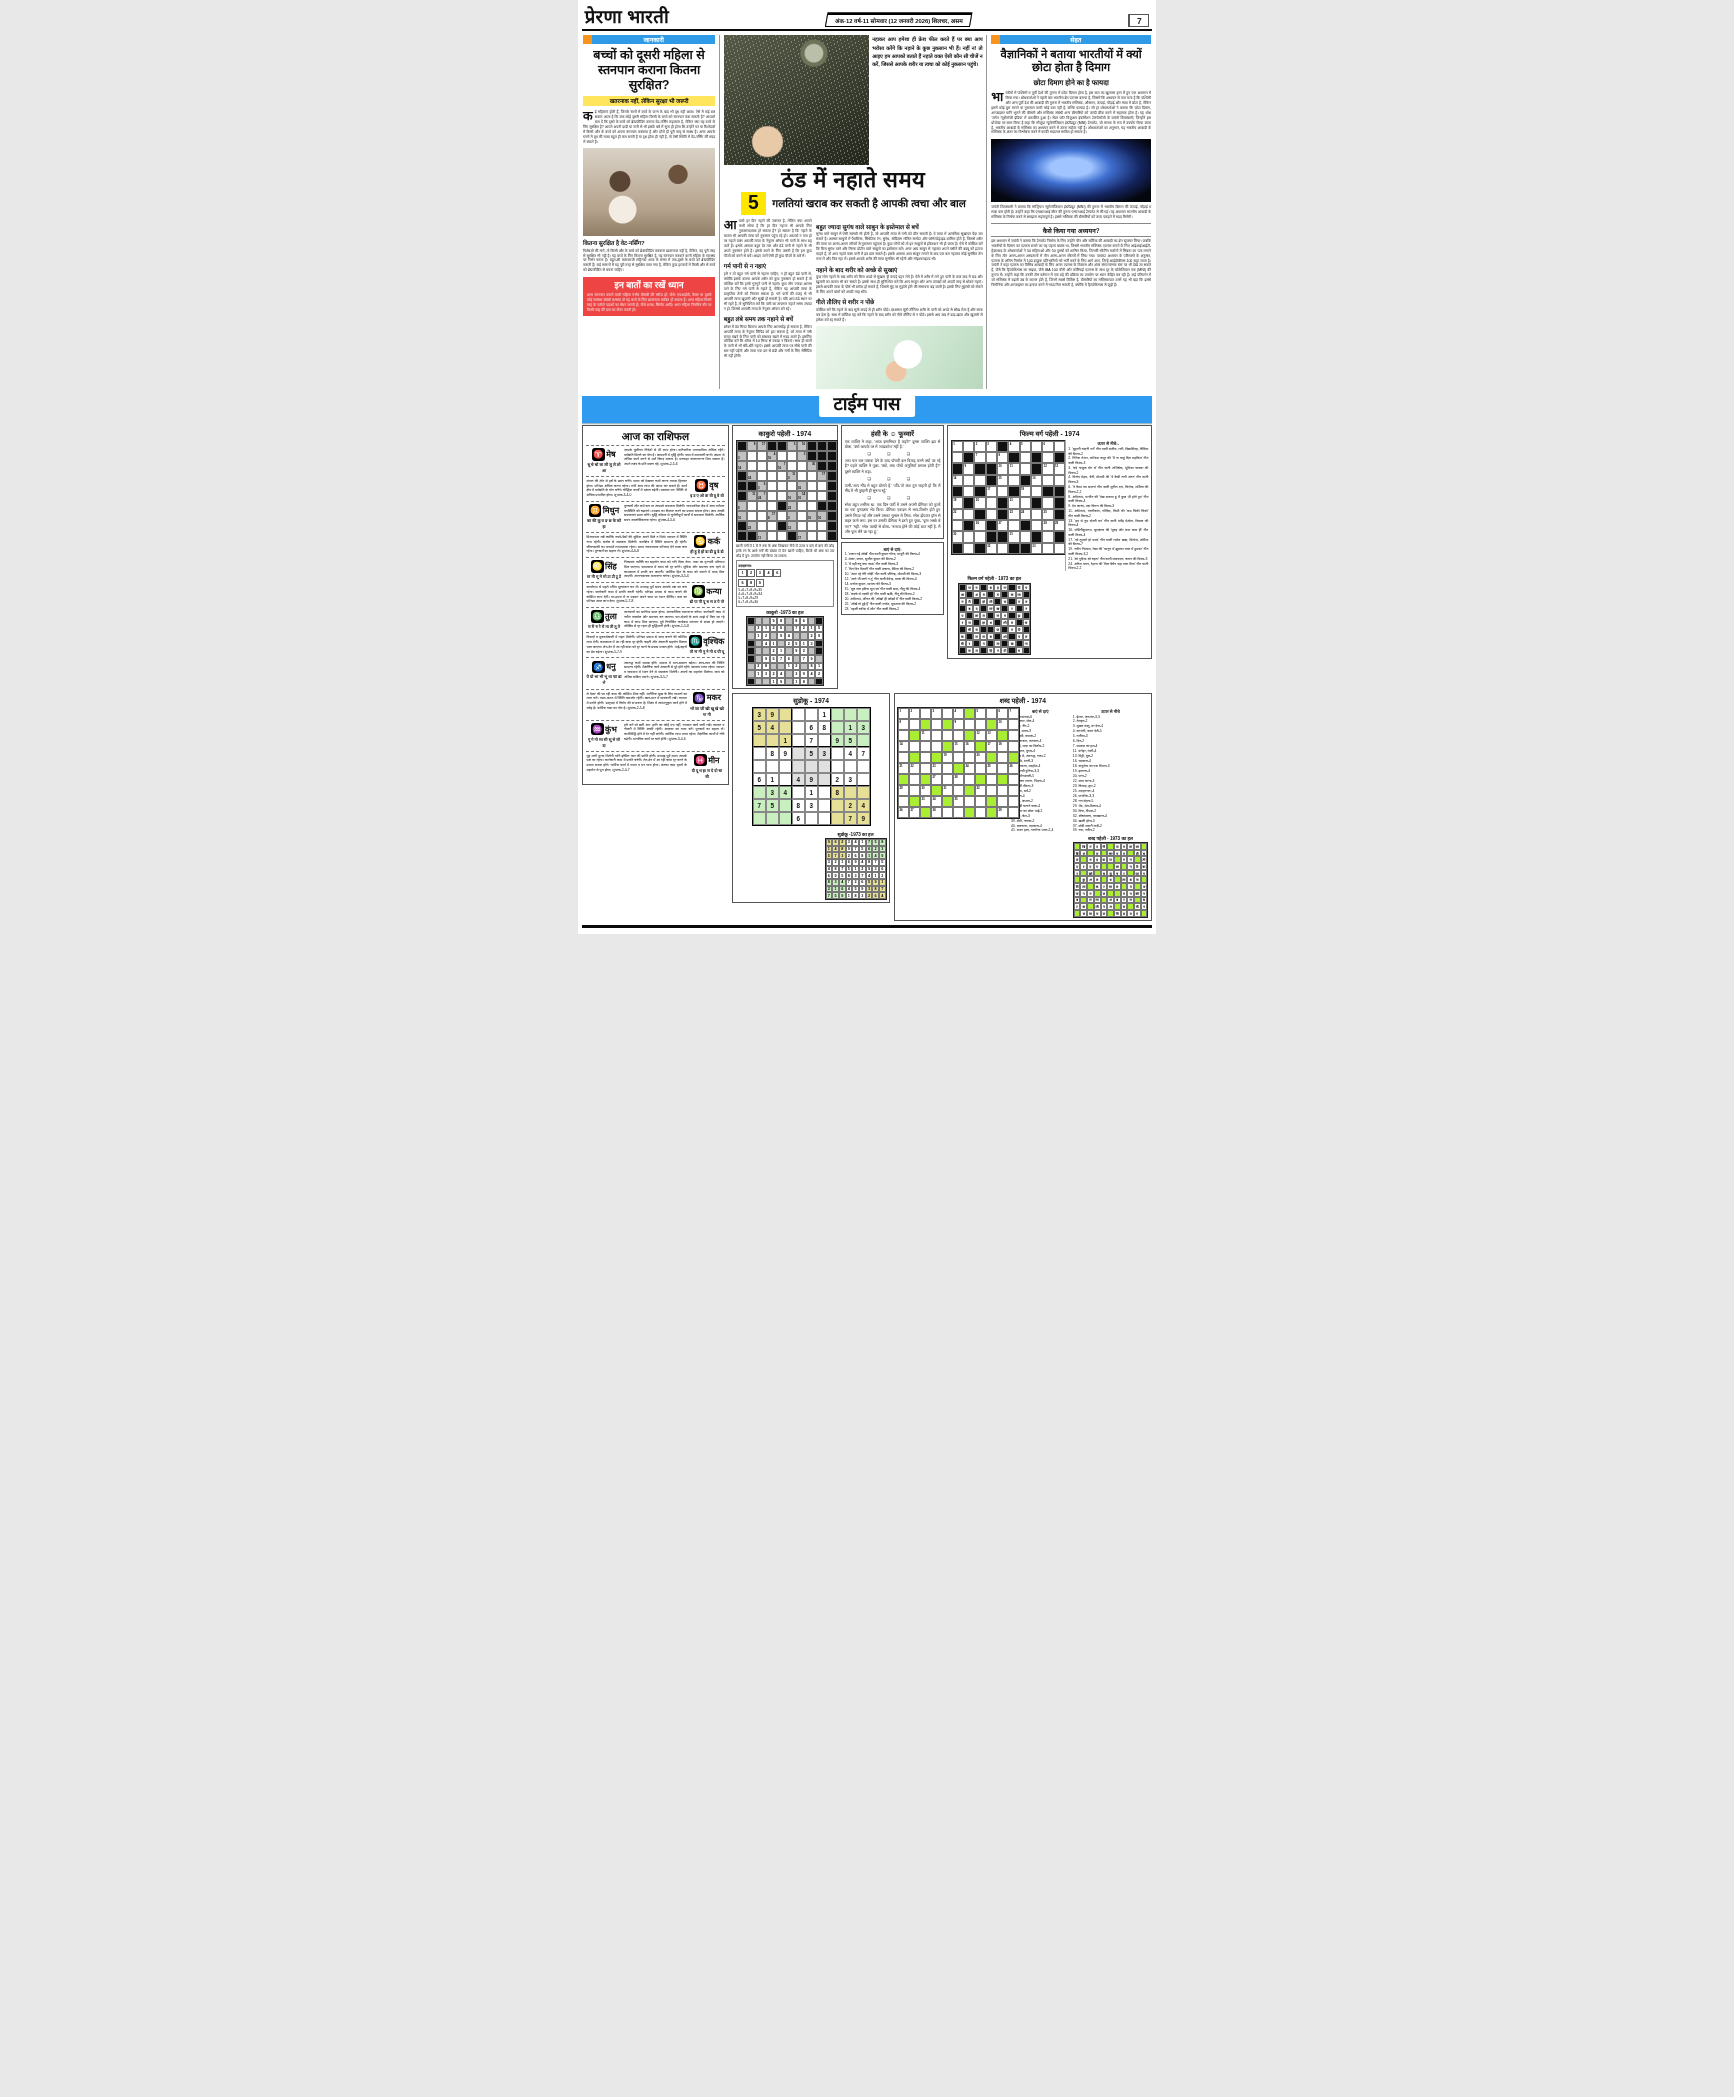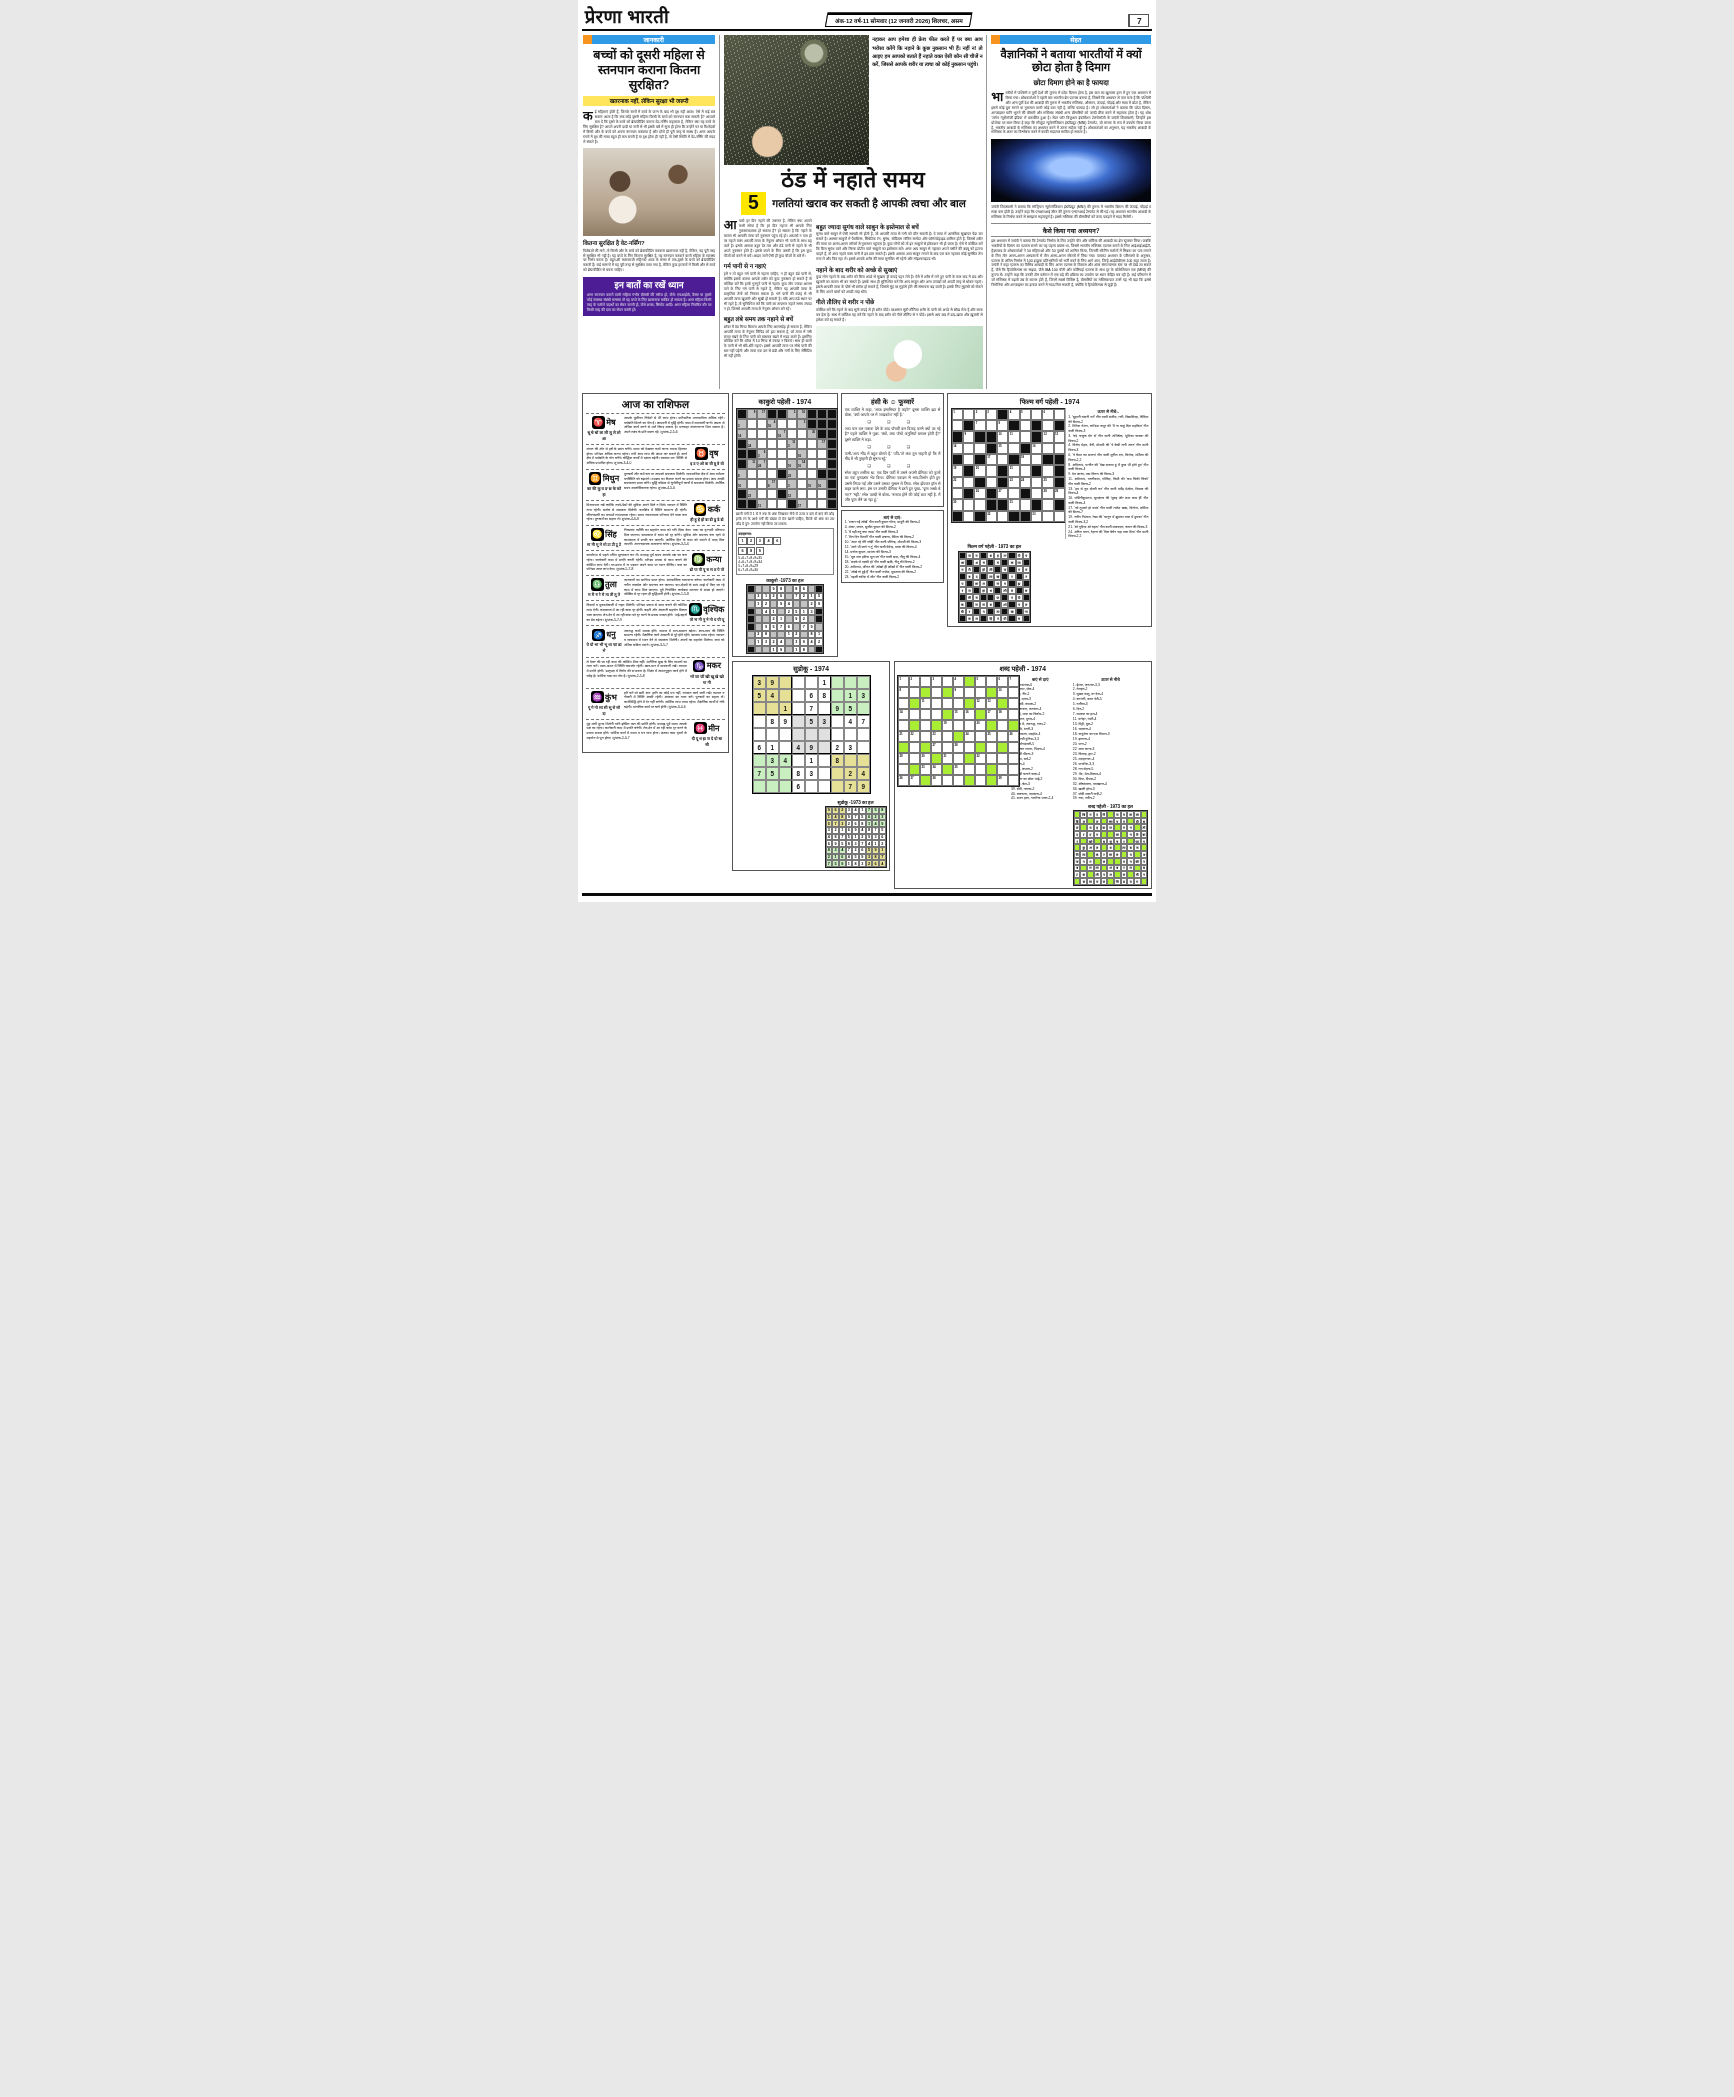--- a/index.html
+++ b/index.html
@@ -23,21 +23,21 @@
   .hl-left{font-size:12.6px;font-weight:bold;text-align:center;line-height:1.18;margin:1.7px 0 3.4px;}
   .kicker{background:#ffe55c;font-weight:bold;font-size:5.7px;text-align:center;padding:1.3px 0.8px;margin:1.7px 0 3.4px;}
   .body-t{font-size:3.6px;line-height:1.38;text-align:justify;}
   .dropcap{float:left;font-size:12.6px;font-weight:bold;line-height:.85;padding:0.8px 2.1px 0 0;}
   .photo-women{height:88px;margin:3.4px 0;background:
      radial-gradient(circle at 28% 38%, #5a4535 0 9%, transparent 10%),
      radial-gradient(circle at 72% 30%, #6b523d 0 8%, transparent 9%),
      radial-gradient(circle at 30% 70%, #f3ece2 0 12%, transparent 13%),
      linear-gradient(#d9d2c6,#b5a28c 70%,#8f7d66);}
   .sub-l{font-weight:bold;font-size:5.9px;margin:2.5px 0 1.3px;}
-  .tipsbox{background:#4c1d95;color:#fff;padding:3.4px 3.8px;margin-top:3.4px;}
+  .tipsbox{background:#ef4444;color:#fff;padding:3.4px 3.8px;margin-top:3.4px;}
   .tips-title{font-size:8.8px;font-weight:bold;text-align:center;line-height:1.2;margin-bottom:2.5px;}
   .tipsbox .body-t{color:#eee;}
   
   .mid-top{display:flex;gap:3.4px;}
   .shower{width:56%;height:130px;position:relative;background:
      radial-gradient(circle at 62% 14%, #b9bfa8 0 6%, #6d7258 7% 9%, transparent 10%),
      radial-gradient(circle at 30% 82%, #e8c9a8 0 10%, transparent 11%),
      repeating-linear-gradient(74deg, rgba(235,240,220,.35) 0 0.4px, transparent 0.4px 3.4px),
      linear-gradient(150deg,#565b48,#3a3e30 55%,#23261c);}
   .mid-intro{flex:1;font-size:5.2px;font-weight:bold;line-height:1.6;text-align:justify;}
@@ -207,20 +207,25 @@
       <div class="body-t">
         <span class="dropcap">भा</span><span>रतीयों में पश्चिमी व पूर्वी देशों की तुलना में छोटा दिमाग होता है, इस बात का खुलासा हाल में हुए एक अध्ययन में किया गया। शोधकर्ताओं ने पहली बार भारतीय ब्रेन एटलस बनाया है, जिसमें कि अध्ययन से पता चला है कि पश्चिमी और अन्य पूर्वी देश की आबादी की तुलना में भारतीय मस्तिष्क, औसतन, ऊंचाई, चौड़ाई और मात्रा में छोटा है, लेकिन इसमें कोई बुरा मानने या नुकसान वाली कोई बात नहीं है, बल्कि फायदा है। जी हां शोधकर्ताओं ने बताया कि छोटा दिमाग, अल्जाइमर यानि भूलने की बीमारी और मस्तिष्क संबंधी अन्य बीमारियों को जल्दी ठीक करने में सहायक होता है। यह शोध 'जर्नल न्यूरोलॉजी इंडिया' में प्रकाशित हुआ है। सेंटर फॉर विजुअल इंफॉर्मेशन टेक्नोलॉजी के जयंती शिवस्वामी, जिन्होंने इस प्रोजेक्ट पर काम किया है कहा कि मौजूदा न्यूरोलॉजिकल इंस्टीट्यूट (MNI) टेम्पलेट, जो मानक के रूप में उपयोग किया जाता है, भारतीय आबादी के मस्तिष्क का अध्ययन करने में उतना सटीक नहीं है। शोधकर्ताओं का अनुमान, यह भारतीय आबादी के मस्तिष्क के अंतर का विश्लेषण करने में काफी मददगार साबित हो सकता है।</span>
       </div>
       <div class="brain"></div>
       <div class="body-t">जयंती शिवस्वामी ने बताया कि मॉन्ट्रियल न्यूरोलॉजिकल इंस्टीट्यूट (MNI) की तुलना में भारतीय दिमाग की ऊंचाई, चौड़ाई व मात्रा कम होती है। उन्होंने कहा कि एमआरआई स्कैन की तुलना एमएनआई टेम्पलेट से की गई। यह अध्ययन भारतीय आबादी के मस्तिष्क के निर्माण करने से समझना महत्वपूर्ण है। इससे मस्तिष्क की बीमारियों को जल्द पकड़ने में मदद मिलेगी।</div>
       <div class="sub-r2">कैसे किया गया अध्ययन?</div>
       <div class="body-t">इस अध्ययन में जयंती ने बताया कि टेम्पलेट निर्माण के लिए उन्होंने चीन और कोरिया की आबादी का ब्रेन स्ट्रक्चर लिया। जबकि भारतीयों के दिमाग का एटलस बनाने का यह पहला प्रयास था, जिसमें भारतीय मस्तिष्क एटलस बनाने के लिए आईआईआईटी-हैदराबाद के शोधकर्ताओं ने 50 महिलाओं और 50 पुरुषों को शामिल किया, जिनकी स्कैनिंग मशीनों में भिन्नता का पता लगाने के लिए तीन अलग-अलग अस्पतालों में तीन अलग-अलग स्कैनरों में लिया गया। पायलट अध्ययन के परिणामों के अनुसार, एटलस के अंतिम निर्माण में 100 इच्छुक प्रतिभागियों को भर्ती करने के लिए आगे आए, जिन्हें आईडीबीएस 100 कहा जाता है। जयंती ने कहा एटलस का विभिन्न आबादी के लिए अलग एटलस के विकास और अंतर संरचनात्मक स्तर पर भी देखे जा सकते हैं, जैसे कि हिप्पोकैम्पस का साइज, जैसे IBA 100 चीनी और कोरियाई एटलस के साथ दूर के कोकेशियान एक (MNI) की तुलना में। उन्होंने कहा कि उनकी टीम वर्तमान में एक बड़े की प्रक्रिया का उपयोग पर ध्यान केंद्रित कर रही है। कई परिवर्तन में जो मस्तिष्क में बढ़ती उम्र के कारण होते हैं, जिनमें सबसे विशिष्ट है, बीमारियों का मस्तिष्कपात उनमें यह भी बड़ा कि इससे निमोनिया और अल्जाइमर का इलाज करने में मदद मिल सकती है, क्योंकि ये हिप्पोकैम्पस से जुड़ी है।</div>
     </div>
   </div>
 
+  <div class="tp-banner">
+    <div class="tp-inner">
+      <div class="tp-title">टाईम पास</div>
+    </div>
+  </div>
 
   <div class="bottom">
 
     <div class="b-colA pz-box">
       <div class="horo-title">आज का राशिफल</div>
       <div id="horo-list">
           <div class="horo-row">
             <div class="sign-blk">
               <div class="sign-head">
                 <div class="sign-ico">♈</div>

